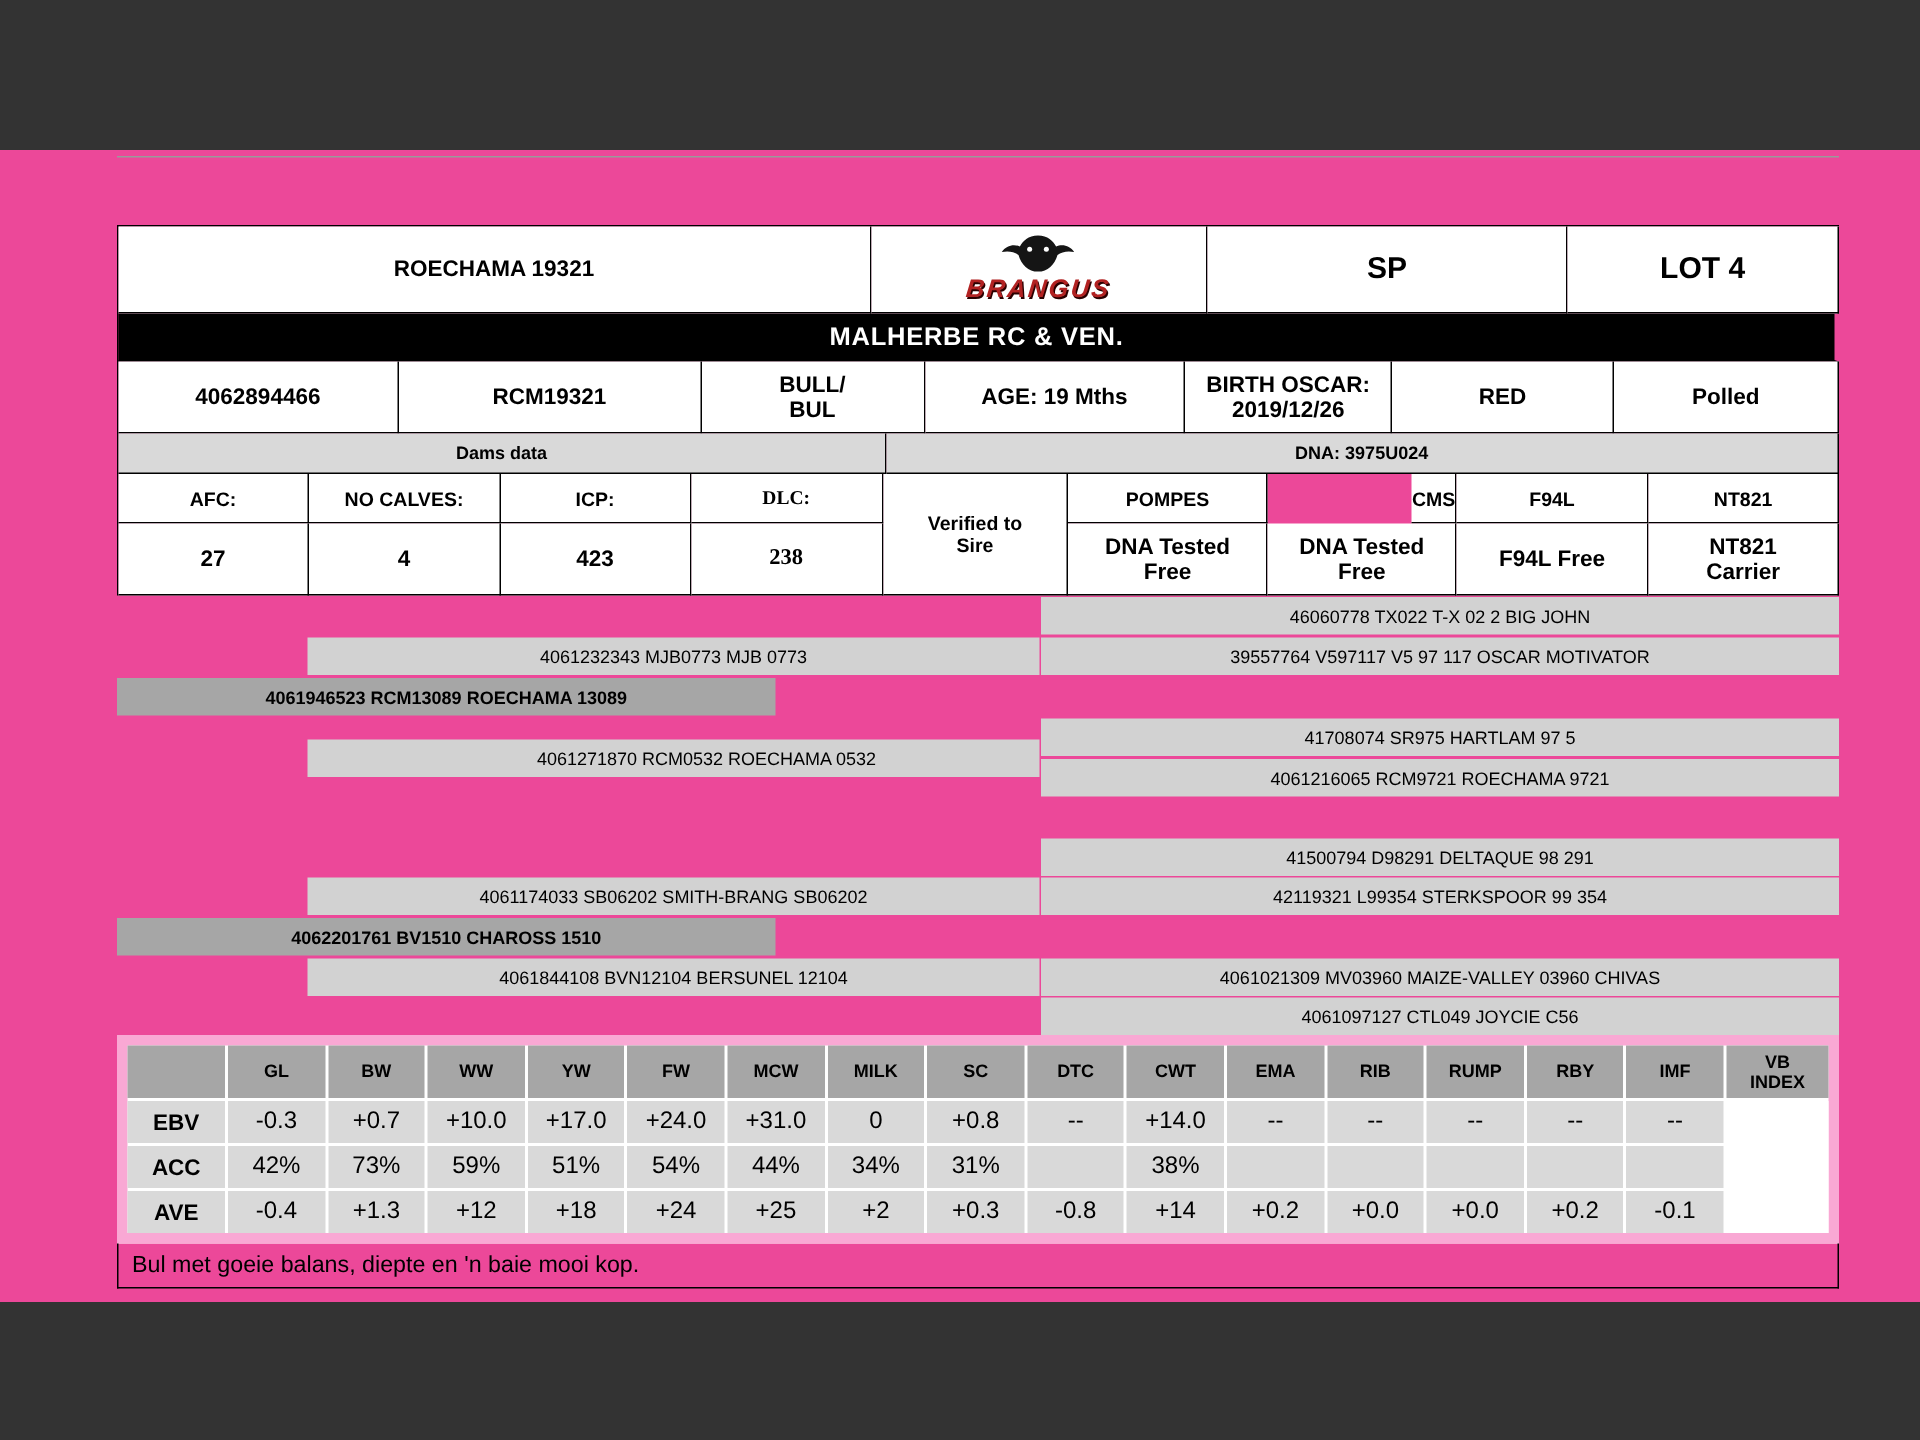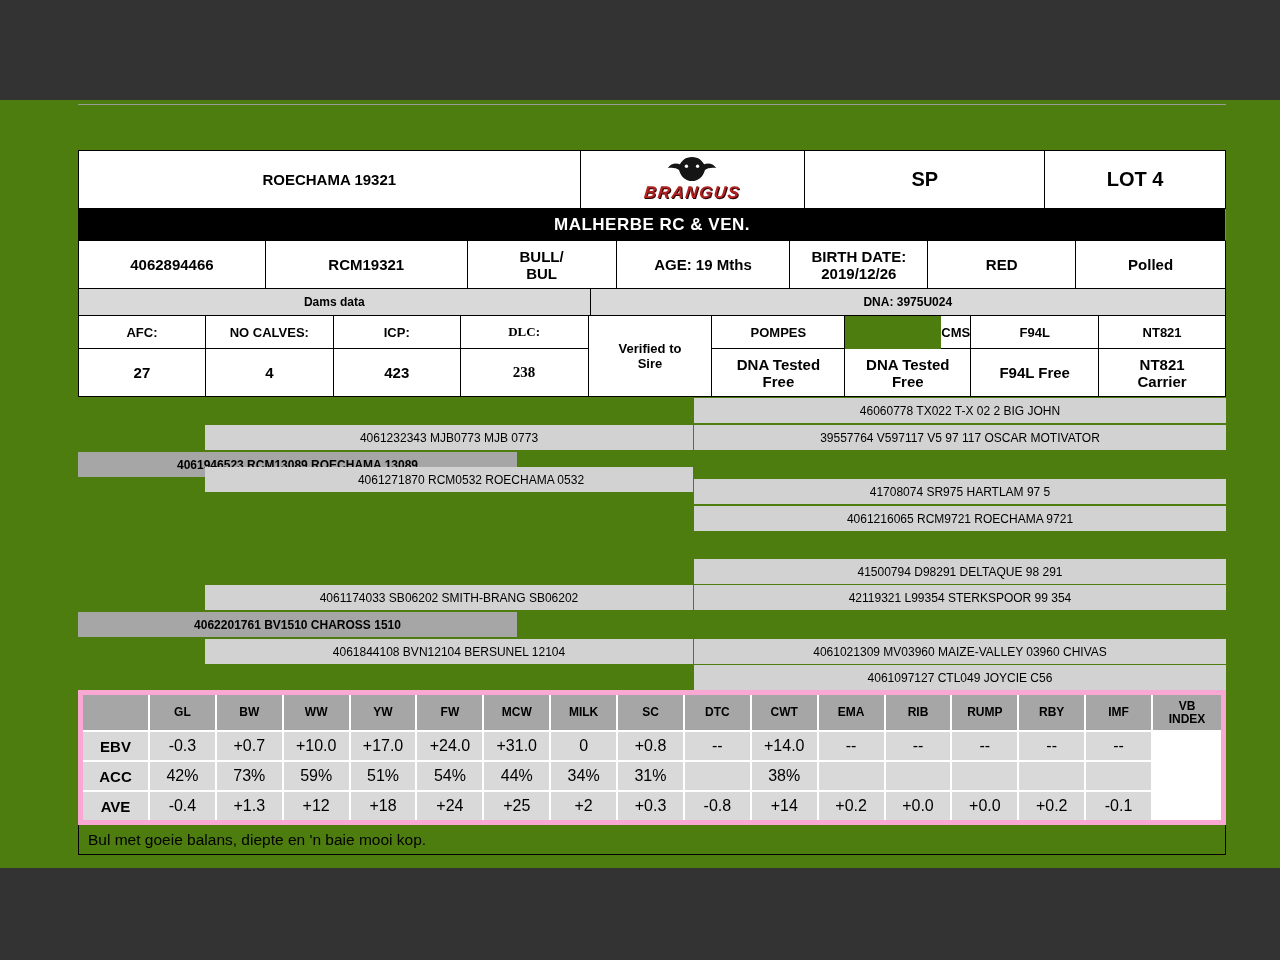--- a/index.html
+++ b/index.html
@@ -4,39 +4,39 @@
 <style>
   html,body{margin:0;padding:0;}
   body{
     width:1280px;height:960px;position:relative;overflow:hidden;
     font-family:"Liberation Sans","DejaVu Sans",sans-serif;
     background:#ffffff;color:#000;
   }
   .band{position:absolute;left:0;width:1280px;background:#333333;}
   .band-top{top:0;height:100px;}
   .band-bottom{top:868px;height:92px;}
-  .page{position:absolute;top:100px;left:0;width:1280px;height:768px;background:#4d7c0f;}
+  .page{position:absolute;top:100px;left:0;width:1280px;height:768px;background:#ec4899;}
   .topline{position:absolute;top:4px;left:78px;width:1148px;border-top:1px solid #9a9a9a;}
   .doc{position:absolute;left:78px;top:50px;width:1148px;}
   .doc *, .doc{box-sizing:border-box;}
 
   
   .head-table{border-top:1px solid #000;border-left:1px solid #000;font-weight:bold;}
   .trow{display:flex;}
   .cell{
     border-right:1px solid #000;border-bottom:1px solid #000;
     display:flex;flex-direction:column;align-items:center;justify-content:center;
     text-align:center;background:#fff;
   }
   .r1{height:58px;}
   .r1 .name{font-size:15px;}
   .r1 .big{font-size:20px;}
   .breeder{
     height:32px;background:#000;color:#fff;display:flex;align-items:center;justify-content:center;
-    font-size:17px;border-right:1px solid #ec4899;border-bottom:1px solid #000;letter-spacing:.5px;
+    font-size:17px;border-right:3px solid #ec4899;border-bottom:1px solid #000;letter-spacing:.5px;
   }
   .r3{height:48px;}
   .r3 .cell{font-size:15px;}
   .r4{height:27px;}
   .r4 .cell{font-size:12px;background:#d9d9d9;}
   .cols{height:81px;}
   .col{display:flex;flex-direction:column;}
   .col .hcell{height:33px;font-size:13px;}
   .col .vcell{height:48px;font-size:15px;}
   .verified .cell{height:81px;font-size:13px;}
@@ -61,21 +61,21 @@
   .bar-dark{background:#a6a6a6;font-weight:bold;text-align:center;}
   .px-left{left:0;width:439px;}
   .px-mid{left:127px;width:488px;}
   .px-right{left:616px;width:532px;}
 
   
   .ebv{
     display:grid;
     grid-template-columns:65px repeat(15,1fr) 68px;
     grid-template-rows:35px 28px 28px 28px;
-    gap:2px;background:#fff;border:5px solid #f9a8d4;
+    gap:2px;background:#fff;border:7px solid #f9a8d4;
   }
   .ebv div{display:flex;align-items:center;justify-content:center;text-align:center;}
   .eh{background:#a6a6a6;font-weight:bold;font-size:12px;line-height:1.05;}
   .elbl{background:#d9d9d9;font-weight:bold;font-size:15px;}
   .ev{background:#d9d9d9;font-size:16px;}
   .vb-body{background:#fff;grid-column:17;grid-row:2 / span 3;}
 
   .note{
     border:1px solid #000;border-top:none;height:30px;display:flex;align-items:center;
     padding-left:9px;font-size:15.5px;
@@ -113,21 +113,21 @@
 
       <div class="trow r3">
         <div class="cell" style="width:187px;">4062894466</div>
         <div class="cell" style="width:202px;">RCM19321</div>
         <div class="cell" style="width:149px;">
           <span>BULL/</span>
           <span>BUL</span>
         </div>
         <div class="cell" style="width:174px;">AGE: 19 Mths</div>
         <div class="cell" style="width:138px;">
-          <span>BIRTH DATE:</span>
+          <span>BIRTH OSCAR:</span>
           <span>2019/12/26</span>
         </div>
         <div class="cell" style="width:148px;">RED</div>
         <div class="cell" style="width:150px;">Polled</div>
       </div>
 
       <div class="trow r4">
         <div class="cell" style="width:512px;">Dams data</div>
         <div class="cell" style="width:636px;">DNA: 3975U024</div>
       </div>
@@ -177,21 +177,21 @@
             </div>
         </div>
       </div>
     </div>
 
     <div class="ped">
       <div class="bar bar-light px-right" style="top:1px;">46060778 TX022 T-X 02 2 BIG JOHN</div>
       <div class="bar bar-light px-mid" style="top:28px;">4061232343 MJB0773 MJB 0773</div>
       <div class="bar bar-light px-right" style="top:28px;">39557764 V597117 V5 97 117 OSCAR MOTIVATOR</div>
       <div class="bar bar-dark px-left" style="top:55px;">4061946523 RCM13089 ROECHAMA 13089</div>
-      <div class="bar bar-light px-mid" style="top:70px;padding-left:44px;">4061271870 RCM0532 ROECHAMA 0532</div>
+      <div class="bar bar-light px-mid" style="top:96px;padding-left:44px;">4061271870 RCM0532 ROECHAMA 0532</div>
       <div class="bar bar-light px-right" style="top:82px;">41708074 SR975 HARTLAM 97 5</div>
       <div class="bar bar-light px-right" style="top:109px;">4061216065 RCM9721 ROECHAMA 9721</div>
 
       <div class="bar bar-light px-right" style="top:162px;">41500794 D98291 DELTAQUE 98 291</div>
       <div class="bar bar-light px-mid" style="top:188px;">4061174033 SB06202 SMITH-BRANG SB06202</div>
       <div class="bar bar-light px-right" style="top:188px;">42119321 L99354 STERKSPOOR 99 354</div>
       <div class="bar bar-dark px-left" style="top:215px;">4062201761 BV1510 CHAROSS 1510</div>
       <div class="bar bar-light px-mid" style="top:242px;">4061844108 BVN12104 BERSUNEL 12104</div>
       <div class="bar bar-light px-right" style="top:242px;">4061021309 MV03960 MAIZE-VALLEY 03960 CHIVAS</div>
       <div class="bar bar-light px-right" style="top:268px;">4061097127 CTL049 JOYCIE C56</div>

